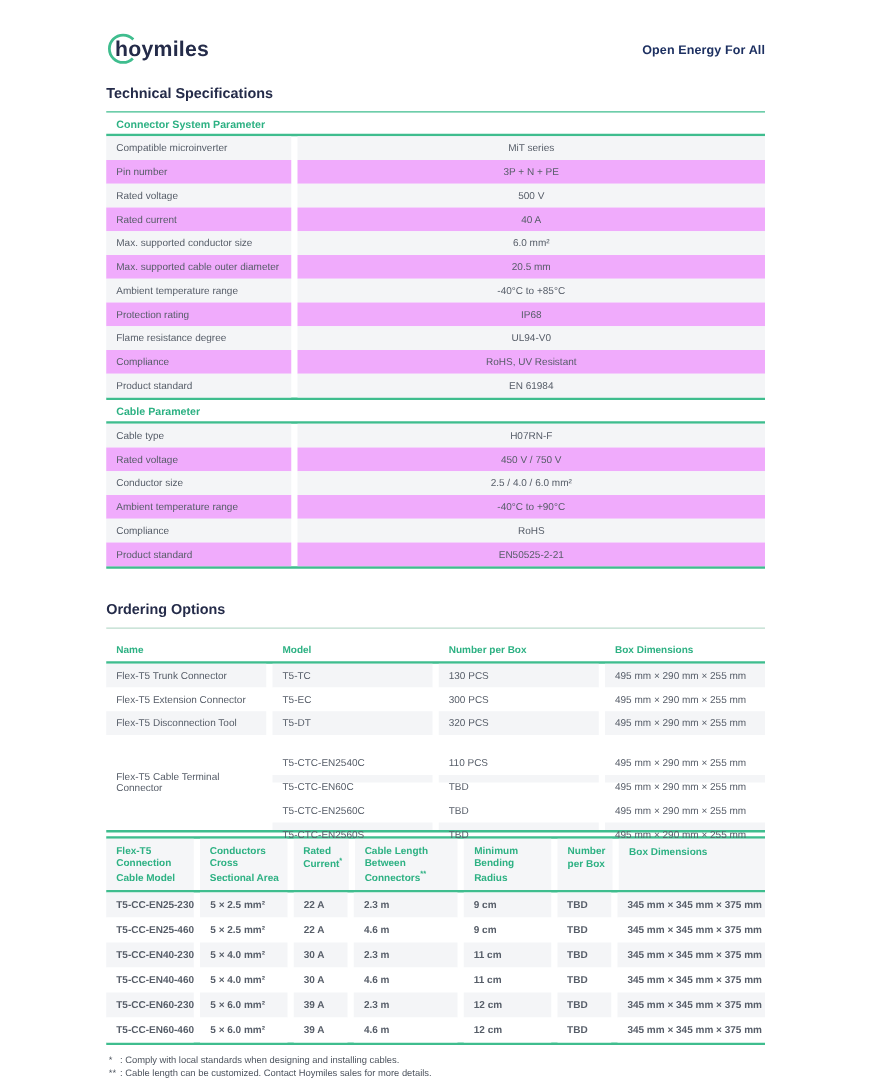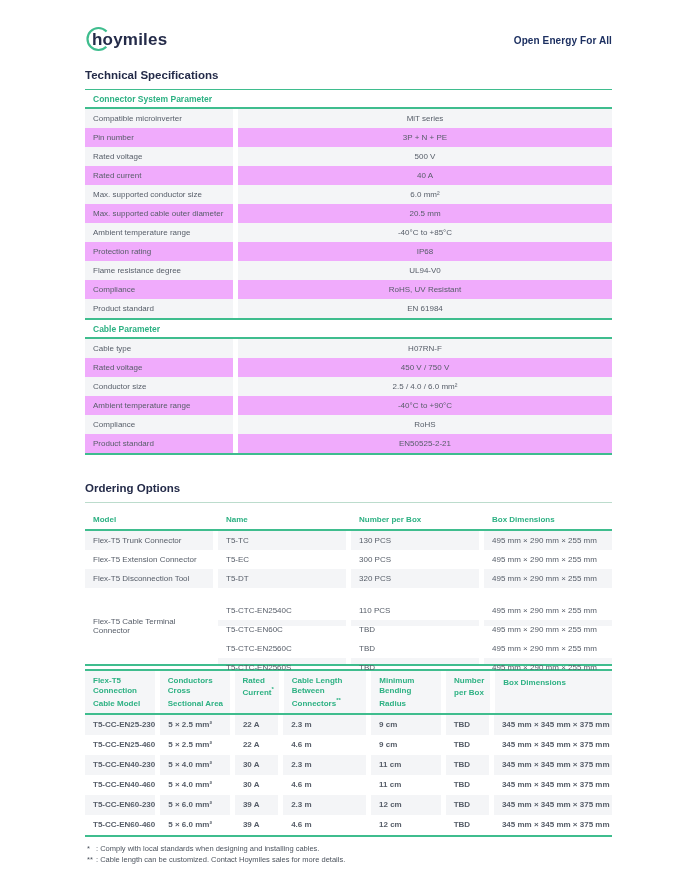--- a/index.html
+++ b/index.html
@@ -169,22 +169,22 @@
           <div class="spec-value">EN50525-2-21</div>
         </div>
         </div>
     </section>
 
     <div class="doc-title ordering-title">Ordering Options</div>
 
     <div class="otable t3">
       <div class="t3-header">
 
-      <div class="hcell">Model</div>
-          <div class="hcell">Name</div>
+      <div class="hcell">Name</div>
+          <div class="hcell">Model</div>
           <div class="hcell">Number per Box</div>
           <div class="hcell">Box Dimensions</div>
         </div>
       <div class="t3-body">
 
       <div class="t3-row">
           <div class="cell">Flex-T5 Trunk Connector</div>
           <div class="cell">T5-TC</div>
           <div class="cell">130 PCS</div>
           <div class="cell">495 mm × 290 mm × 255 mm</div>

